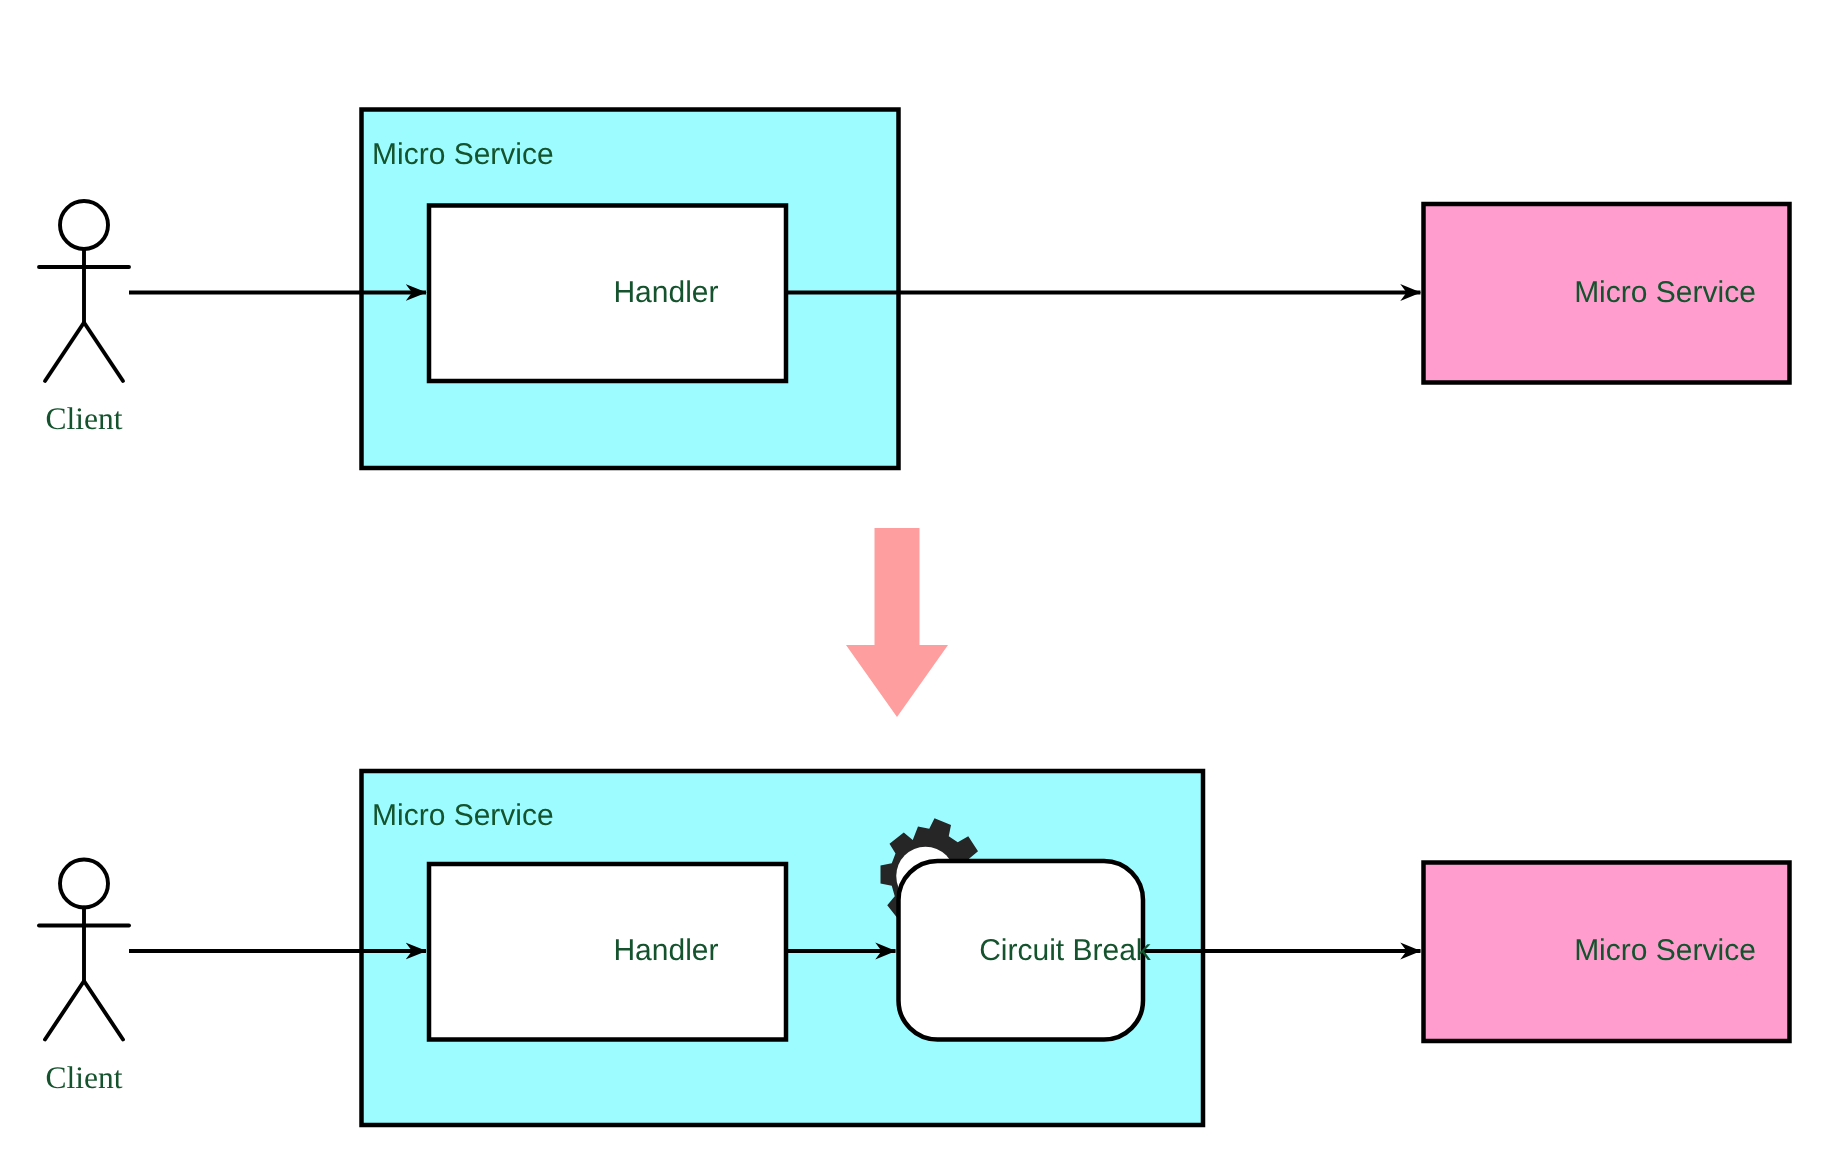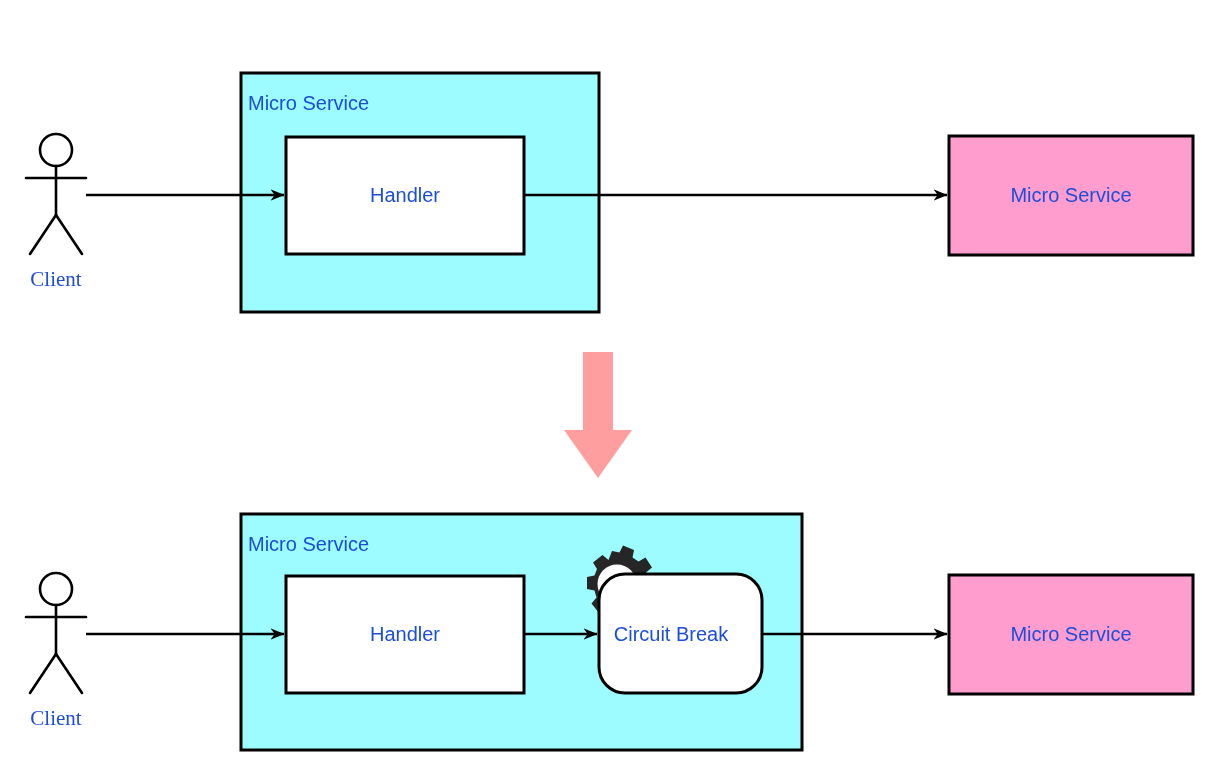--- a/index.html
+++ b/index.html
@@ -19,39 +19,40 @@
   }
   #canvas svg.layer {
     position: absolute;
     left: 0;
     top: 0;
     width: 1226px;
     height: 784px;
   }
   .lbl {
     position: absolute;
-    color: #1d4ed8;
+    color: #14532d;
     white-space: nowrap;
     font-family: "Liberation Sans", sans-serif;
   }
   .lbl-center {
     text-align: center;
   }
   .actor-label {
     font-size: 21px;
     line-height: 24px;
     font-family: Liberation Serif, serif;
   }
   .container-label {
     font-size: 20px;
     line-height: 23px;
   }
   .node-label {
     font-size: 20px;
     line-height: 23px;
+    padding-left: 39px;
   }
 </style>
 </head>
 <body>
 
 <div id="canvas">
 
   <svg class="layer" viewBox="0 0 1226 784" xmlns="http://www.w3.org/2000/svg">
     <defs>
       <marker id="ah" markerWidth="14" markerHeight="12" refX="13.5" refY="6" orient="auto" markerUnits="userSpaceOnUse">

